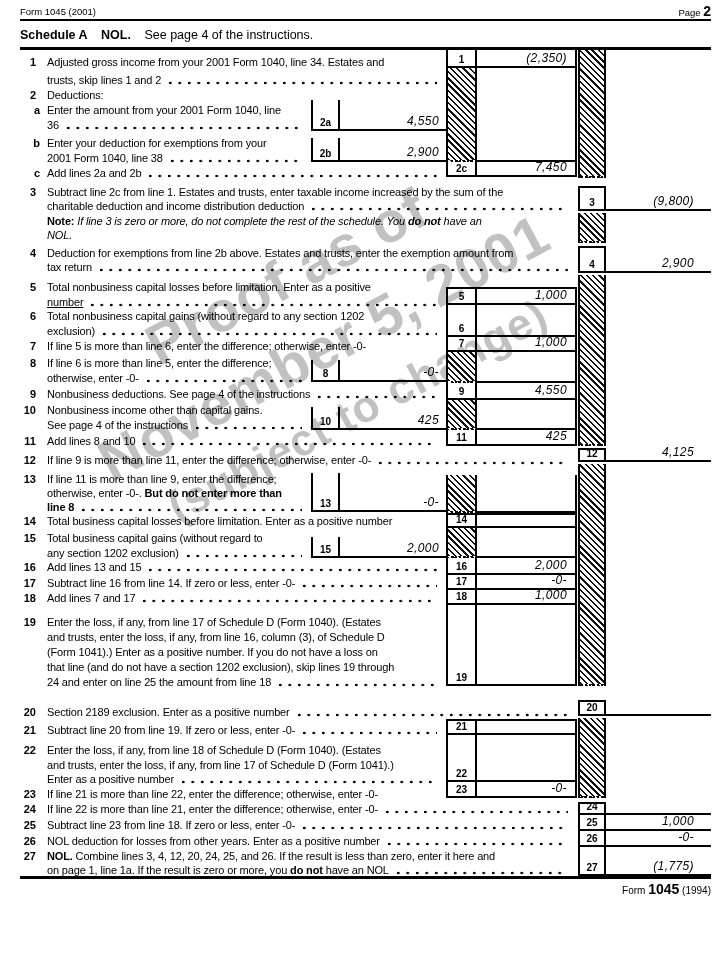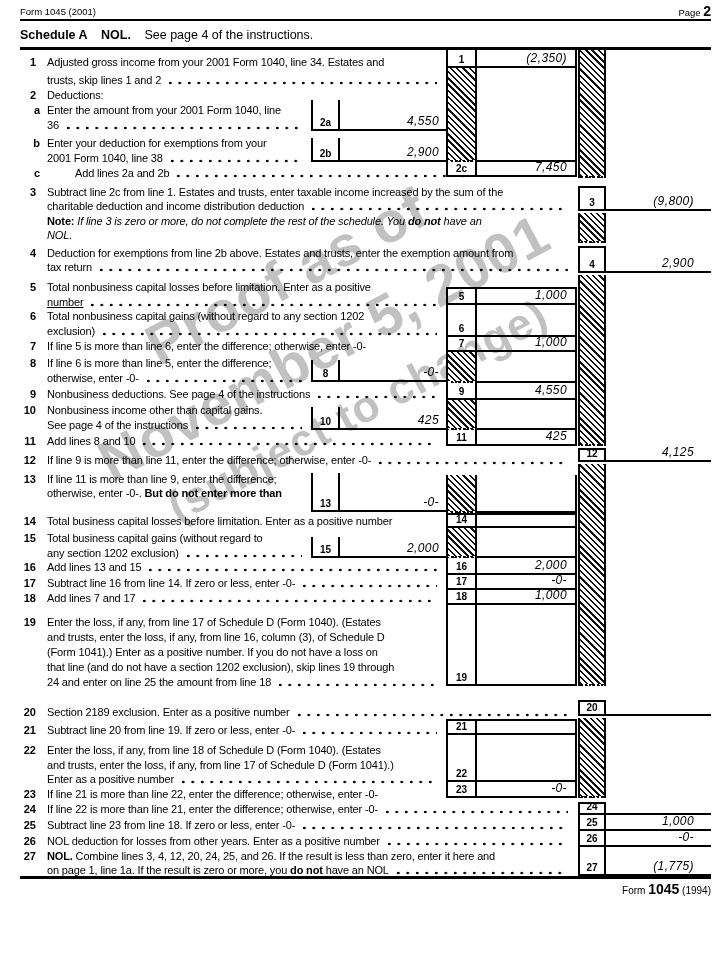--- a/index.html
+++ b/index.html
@@ -166,21 +166,21 @@
     </div>
     <div class="itemnum letter" style="top: 137px;">b</div>
     <div class="tline" style="left: 47px; top: 137px; width: 259px;">
       <span>Enter your deduction for exemptions from your</span>
     </div>
     <div class="tline" style="left: 47px; top: 152px; width: 259px;">
       <span>2001 Form 1040, line 38</span>
       <span class="leaders"></span>
     </div>
     <div class="itemnum letter" style="top: 167px;">c</div>
-    <div class="tline" style="left: 47px; top: 167px; width: 394px; margin-left: 28px;">
+    <div class="tline" style="left: 47px; top: 167px; width: 394px;">
       <span>Add lines 2a and 2b</span>
       <span class="leaders"></span>
     </div>
     <div class="itemnum" style="top: 186px;">3</div>
     <div class="tline" style="left: 47px; top: 186px; width: 530px;">
       <span>Subtract line 2c from line 1. Estates and trusts, enter taxable income increased by the sum of the</span>
     </div>
     <div class="tline" style="left: 47px; top: 200px; width: 525px;">
       <span>charitable deduction and income distribution deduction</span>
       <span class="leaders"></span>
@@ -250,20 +250,24 @@
       <span>If line 9 is more than line 11, enter the difference; otherwise, enter -0-</span>
       <span class="leaders"></span>
     </div>
     <div class="itemnum" style="top: 473px;">13</div>
     <div class="tline" style="left: 47px; top: 473px; width: 259px;">
       <span>If line 11 is more than line 9, enter the difference;</span>
     </div>
     <div class="tline" style="left: 47px; top: 487px; width: 259px;">
       <span>otherwise, enter -0-. <span class="b">But do not enter more than</span></span>
     </div>
+    <div class="tline" style="left: 47px; top: 501px; width: 259px;">
+      <span><span class="b">line 8</span></span>
+      <span class="leaders"></span>
+    </div>
     <div class="itemnum" style="top: 515px;">14</div>
     <div class="tline" style="left: 47px; top: 515px; width: 394px;">
       <span>Total business capital losses before limitation. Enter as a positive number</span>
     </div>
     <div class="itemnum" style="top: 532px;">15</div>
     <div class="tline" style="left: 47px; top: 532px; width: 259px;">
       <span>Total business capital gains (without regard to</span>
     </div>
     <div class="tline" style="left: 47px; top: 547px; width: 259px;">
       <span>any section 1202 exclusion)</span>

